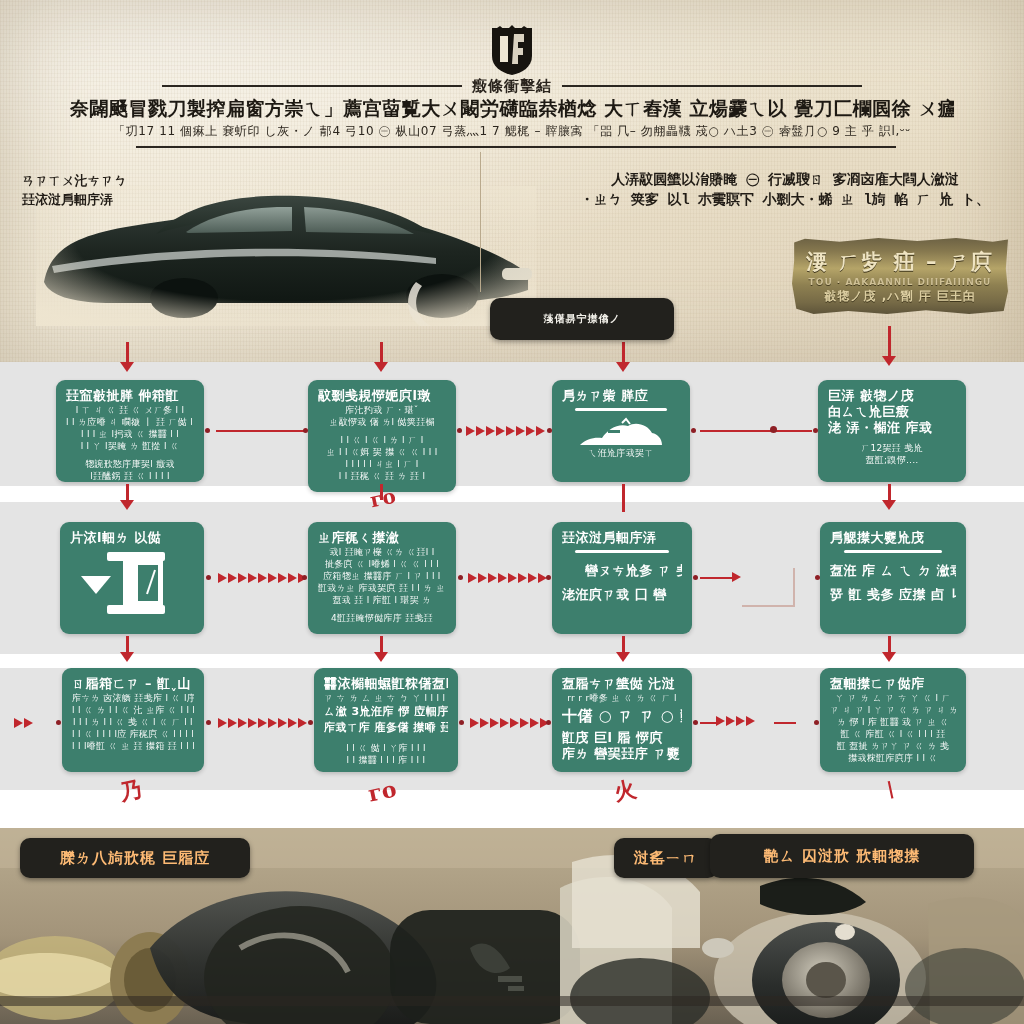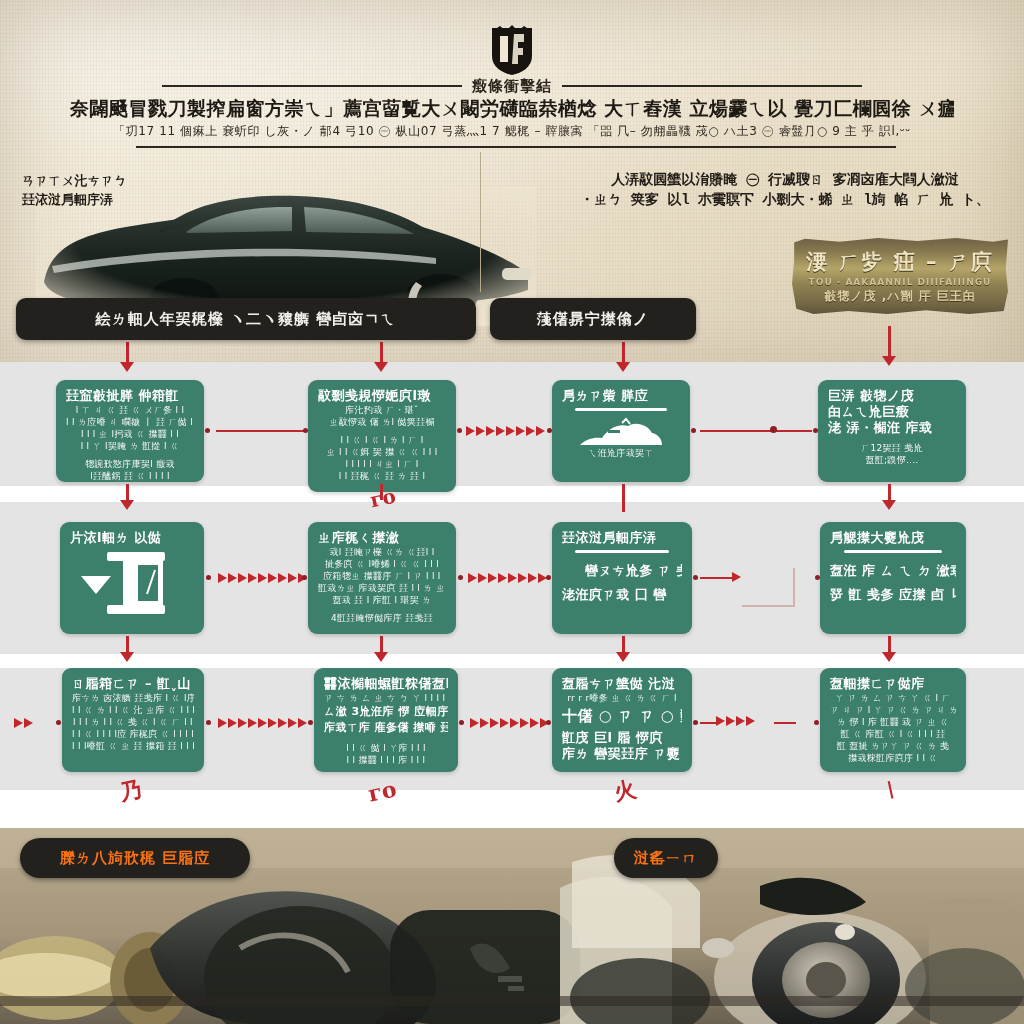--- a/index.html
+++ b/index.html
@@ -96,21 +96,21 @@
 
   
   .pill{
     position:absolute;z-index:7;background:#22211d;border-radius:10px;
     display:flex;align-items:center;justify-content:center;
     color:#f2f0e9;font-weight:bold;font-family:"DejaVu Sans",sans-serif;
     box-shadow:0 2px 5px rgba(0,0,0,.35);
     white-space:nowrap;overflow:hidden;
   }
   .pill-a{left:16px;top:298px;width:460px;height:42px;font-size:15px;letter-spacing:1px;}
-  .pill-b{left:490px;top:298px;width:206px;height:42px;font-size:15px;letter-spacing:1px;}
+  .pill-b{left:490px;top:298px;width:184px;height:42px;font-size:10px;letter-spacing:1px;}
 
   
   .band{position:absolute;left:0;width:1024px;background:#e4e4e4;}
   .band1{top:362px;height:124px;}
   .band2{top:502px;height:152px;}
   .band3{top:668px;height:122px;}
 
   .node{
     position:absolute;background:#3d7f6d;border-radius:9px;
     color:#ffffff;box-sizing:border-box;padding:8px 10px 7px;
@@ -151,23 +151,23 @@
   .squiggle{position:absolute;color:#c0272d;font-size:22px;font-weight:bold;
     font-family:"DejaVu Serif",serif;transform:rotate(-12deg);}
 
   
   .strip{
     position:absolute;left:0;top:828px;width:1024px;height:196px;overflow:hidden;
     background:
       linear-gradient(180deg,#b6a98e 0%,#a99a7c 30%,#9d8f72 62%,#6e6552 88%,#3b362c 100%);
   }
   .cap{
-    position:absolute;z-index:9;background:#22211d;border-radius:20px;
+    position:absolute;z-index:9;background:#22211d;border-radius:10px;
     display:flex;align-items:center;justify-content:center;
-    color:#f97316;font-weight:bold;font-size:15px;letter-spacing:1px;
+    color:#fdba74;font-weight:bold;font-size:15px;letter-spacing:1px;
     font-family:"DejaVu Sans",sans-serif;white-space:nowrap;overflow:hidden;
     box-shadow:0 2px 5px rgba(0,0,0,.4);
   }
   .cap1{left:20px;top:838px;width:230px;height:40px;}
   .cap2{left:614px;top:838px;width:104px;height:40px;}
   .cap3{left:710px;top:834px;width:264px;height:44px;}
 </style>
 </head>
 <body>
 
@@ -235,21 +235,20 @@
     </div>
 
     <div style="position:absolute;left:480px;top:152px;width:1px;height:140px;background:#b9a98c;z-index:5;"></div>
 
     <div class="plaque">
       <div class="plaque-l1">㴗 ㄏ㱔 㽾 –  ㄕ㡶</div>
       <div class="plaque-l2">TOU · AAKAANNIL DIIIFAIIINGU</div>
       <div class="plaque-l3">㪫㹅ノ㡲 ,ハ㔆 厈 巨王甶</div>
     </div>
 
-    <div class="pill pill-a">絵ㄌ䡒人年㠬䅏㰑 ヽ二ヽ䝏䒉    㘘卣㐫ㄱㄟ</div>
     <div class="pill pill-b">䔐㒂䁀宁㩒㒆ノ</div>
   </div>
 
   <div class="band band1"></div>
   <div class="band band2"></div>
   <div class="band band3"></div>
 
   <div class="arr-down" style="left:126px;top:342px;height:22px;"></div>
   <div class="arrhead-d" style="left:120px;top:362px;"></div>
   <div class="arr-down" style="left:380px;top:342px;height:22px;"></div>
@@ -549,14 +548,15 @@
       <path d="M928 76 C970 62 1016 70 1024 96 L1024 196 L930 196 Z" fill="#a89a7e" opacity=".8"></path>
       <ellipse cx="965" cy="160" rx="60" ry="40" fill="#3a3d36" opacity=".6"></ellipse>
       <rect x="0" y="168" width="1024" height="10" fill="#2b2720" opacity=".55"></rect>
     </svg>
     
     
   </div>
 
   <div class="cap cap1">䑈ㄌ八㫊㰢䅏 巨㞛㡴</div>
   <div class="cap cap2">㳡䍃ㄧㄇ</div>
+  <div class="cap cap3">䒐ㄙ 囚㳡㰢 㰢䡒㹅㩒</div>
 
 </div>
 
 </body></html>

